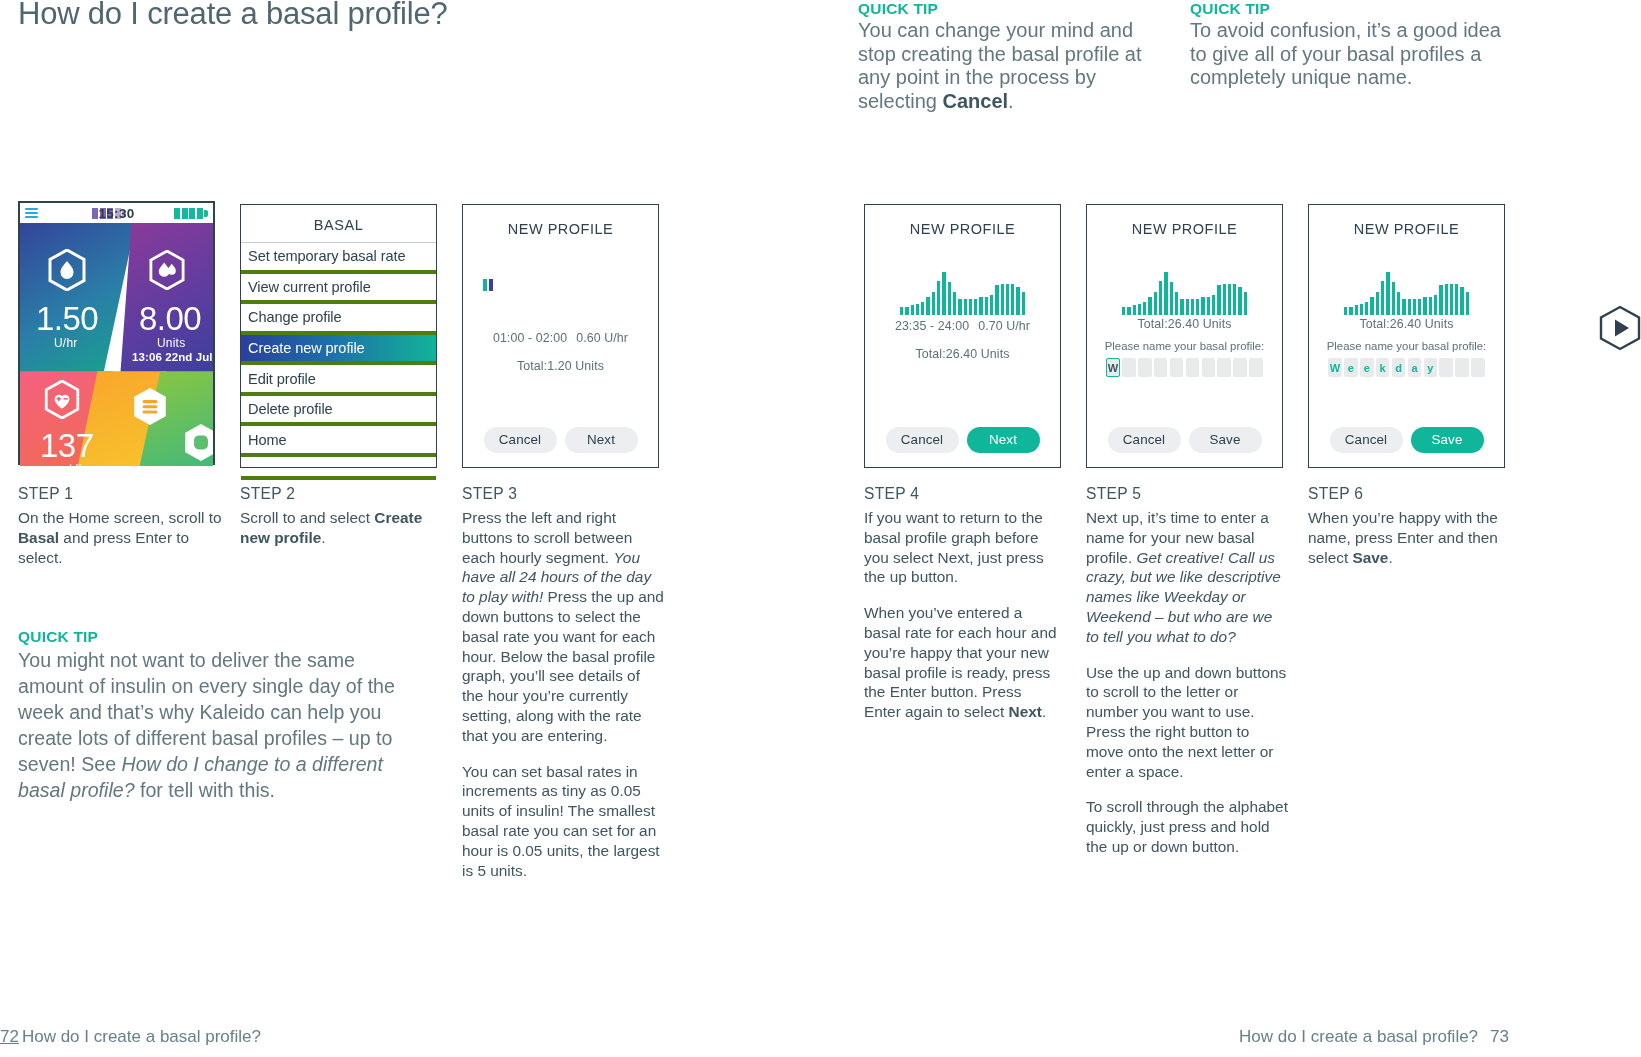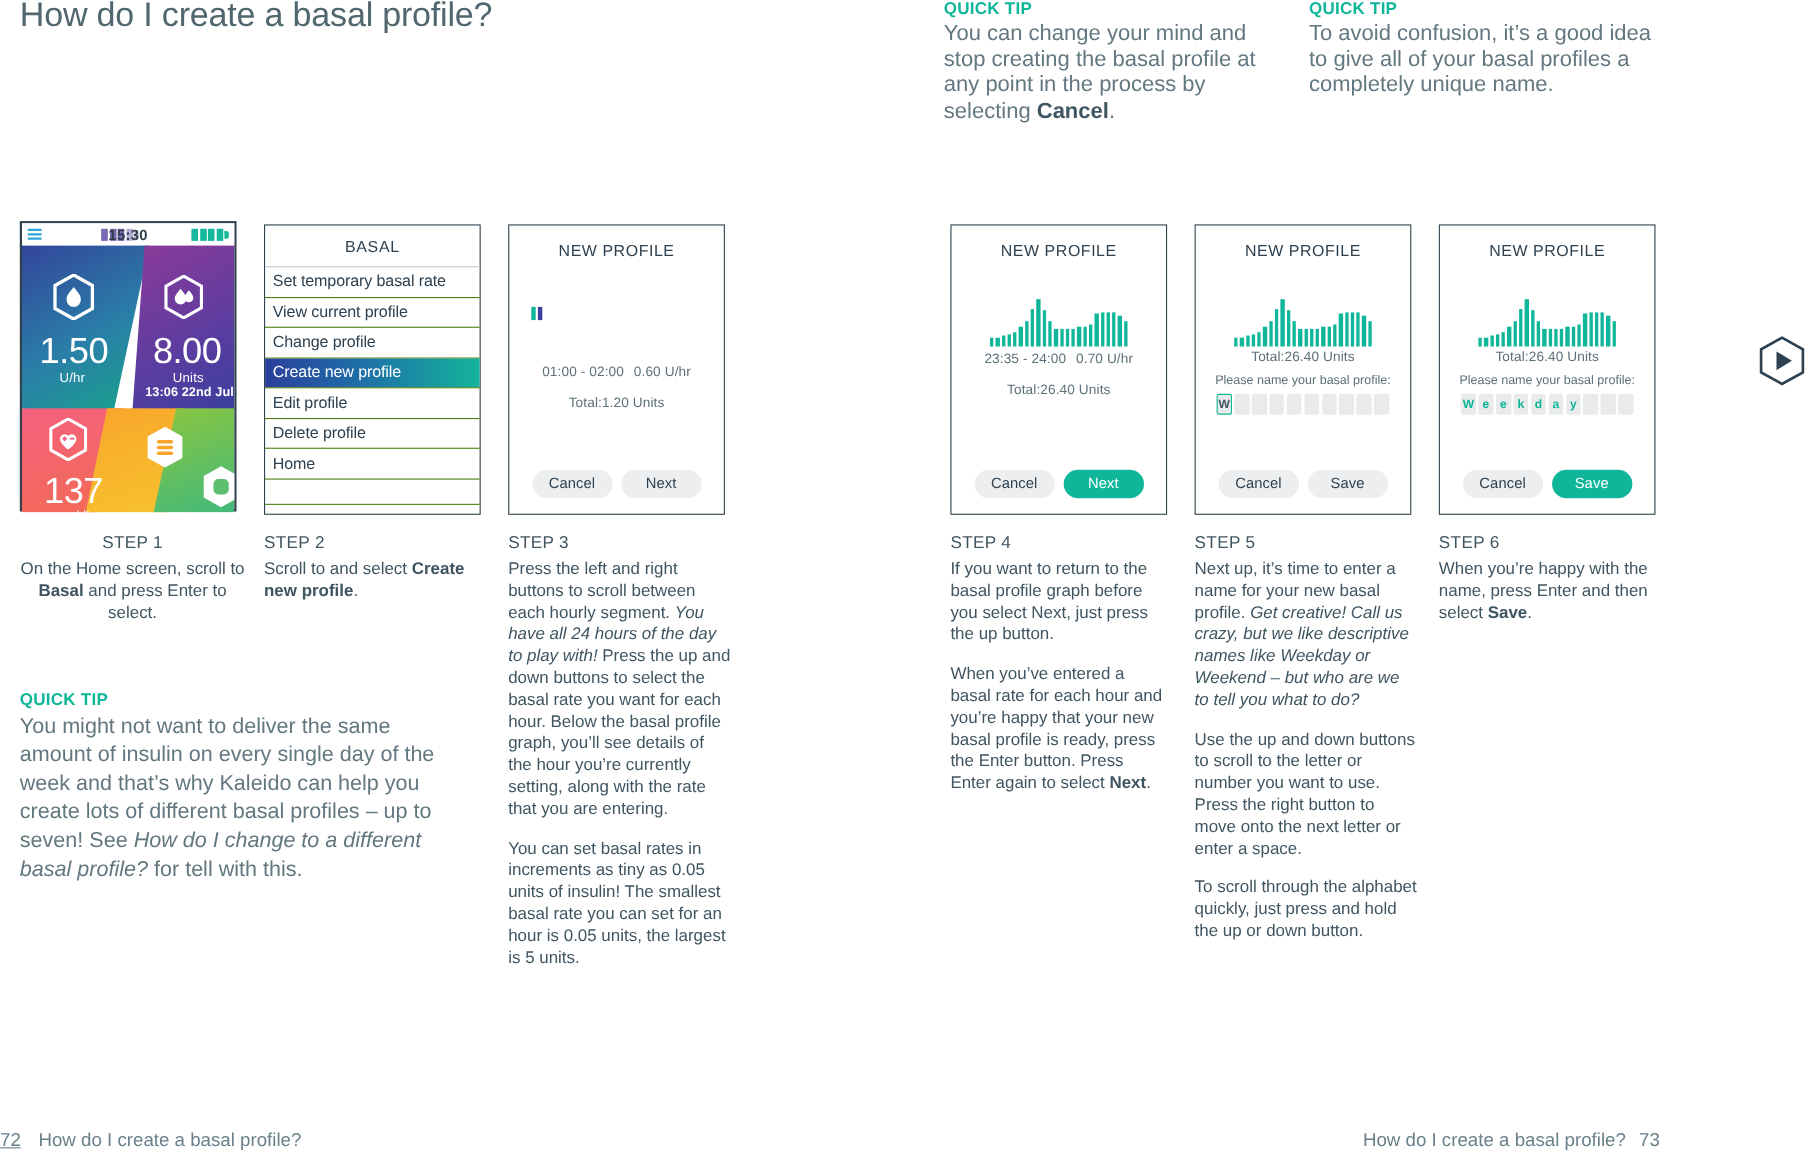--- a/index.html
+++ b/index.html
@@ -94,21 +94,21 @@
   .sm-unit { font-size: 12px; font-weight:500; letter-spacing:.2px;}
   .ts-line { font-size: 11.5px; font-weight:600; letter-spacing:.1px;}
 
   
   .menu-title {
     text-align:center; font-size:14.5px; color:#2e4150; letter-spacing:.6px;
     padding: 12px 0 9px; border-bottom:1px solid #c3ccd2; font-weight:500;
   }
   .menu-item {
     font-size:14.6px; color:#2e4150; padding:5.2px 5px 5.4px 7px;
-    border-bottom:1px solid #4d7c0f; letter-spacing:-.1px;
+    border-bottom:4px solid #4d7c0f; letter-spacing:-.1px;
   }
   .menu-item.sel {
     background: linear-gradient(90deg,#2b3f9c 0%,#1e6fa8 45%,#13b39a 100%);
     color:#fff;
   }
   .menu-item.blank { min-height: 23px; }
 
   
   .np-title {
     text-align:center; font-size:14.5px; letter-spacing:.5px;
@@ -149,21 +149,21 @@
   
   .qtip-left { position:absolute; left:18px; top:628px; width:378px; }
   .qtip-left .qt-body { font-size:19.6px; line-height:26px; }
   .qtip-left .qt-body i { font-style:italic; }
 
   
   .footer-left {
     position:absolute; left:0px; bottom:10px;
     font-size:17px; color:#68808a;
   }
-  .footer-left .pg { margin-right:16px;text-decoration:underline; }
+  .footer-left .pg { margin-right:3px;text-decoration:underline; }
   .footer-right {
     position:absolute; right:132px; bottom:10px;
     font-size:17px; color:#68808a;
   }
   .footer-right .pg { margin-left:12px; }
 
   
   .nav-arrow { position:absolute; right:-2px; top:305px; width:46px; height:46px; }
 </style>
 </head>
@@ -422,21 +422,21 @@
         <div class="nb"></div>
         <div class="nb"></div>
         <div class="nb"></div>
       </div>
     <div class="np-buttons">
       <div class="btn">Cancel</div>
       <div class="btn primary">Save</div>
     </div>
   </div>
 
-  <div class="caption" style="left:18px; top:485px; width:205px;text-align:center;">
+  <div class="caption" style="left:18px; top:485px; width:205px;">
     <div class="step-head">STEP 1</div>
     <div class="step-body" id="body-0">
         <p><span>On the Home screen, scroll to </span><b>Basal</b><span> and press Enter to select.</span></p>
       </div>
   </div>
   <div class="caption" style="left:240px; top:485px; width:200px;">
     <div class="step-head">STEP 2</div>
     <div class="step-body" id="body-1">
         <p><span>Scroll to and select </span><b>Create new profile</b><span>.</span></p>
       </div>

